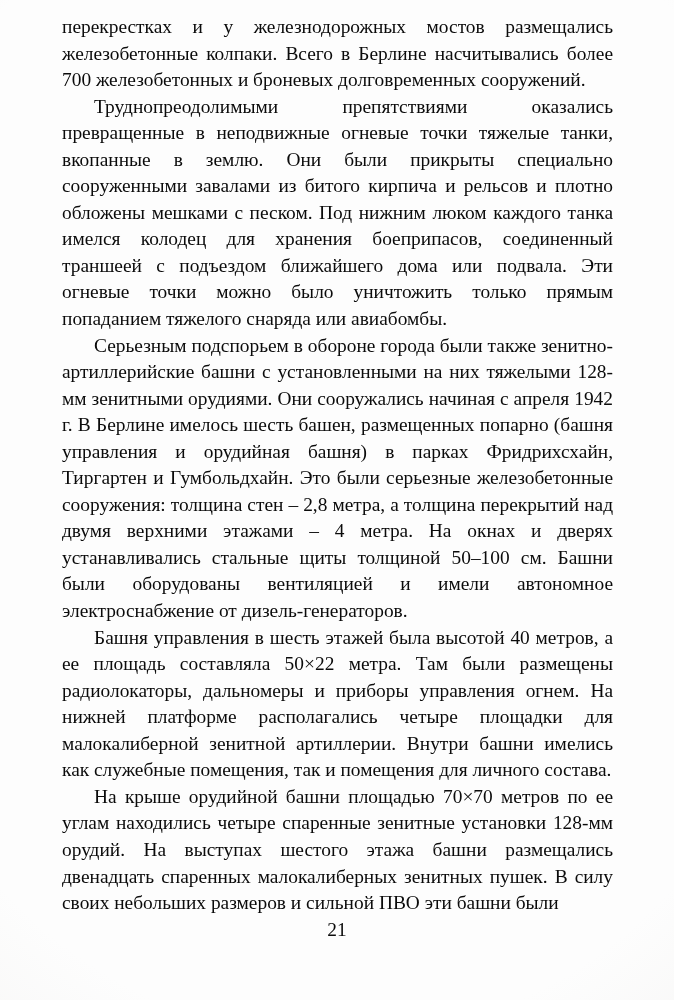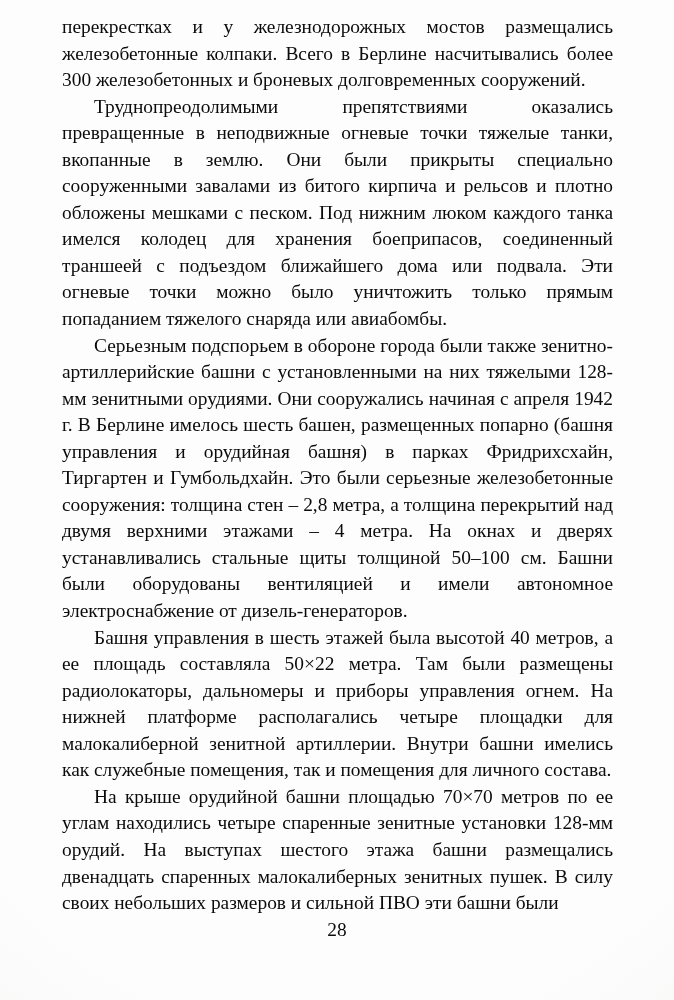--- a/index.html
+++ b/index.html
@@ -73,22 +73,22 @@
   }
 </style>
 </head>
 <body>
 
 <div id="page">
 
   <div id="paper-texture"></div>
 
   <div id="text-column">
-    <p class="para continuation">перекрестках и у железнодорожных мостов размещались железобетонные колпаки. Всего в Берлине насчитывались более 300 железобетонных и броневых долговременных сооружений.</p>
+    <p class="para continuation">перекрестках и у железнодорожных мостов размещались железобетонные колпаки. Всего в Берлине насчитывались более 700 железобетонных и броневых долговременных сооружений.</p>
     <p class="para">Труднопреодолимыми препятствиями оказались превращенные в неподвижные огневые точки тяжелые танки, вкопанные в землю. Они были прикрыты специально сооруженными завалами из битого кирпича и рельсов и плотно обложены мешками с песком. Под нижним люком каждого танка имелся колодец для хранения боеприпасов, соединенный траншеей с подъездом ближайшего дома или подвала. Эти огневые точки можно было уничтожить только прямым попаданием тяжелого снаряда или авиабомбы.</p>
     <p class="para">Серьезным подспорьем в обороне города были также зенитно-артиллерийские башни с установленными на них тяжелыми 128-мм зенитными орудиями. Они сооружались начиная с апреля 1942 г. В Берлине имелось шесть башен, размещенных попарно (башня управления и орудийная башня) в парках Фридрихсхайн, Тиргартен и Гумбольдхайн. Это были серьезные железобетонные сооружения: толщина стен – 2,8 метра, а толщина перекрытий над двумя верхними этажами – 4 метра. На окнах и дверях устанавливались стальные щиты толщиной 50–100 см. Башни были оборудованы вентиляцией и имели автономное электроснабжение от дизель-генераторов.</p>
     <p class="para">Башня управления в шесть этажей была высотой 40 метров, а ее площадь составляла 50×22 метра. Там были размещены радиолокаторы, дальномеры и приборы управления огнем. На нижней платформе располагались четыре площадки для малокалиберной зенитной артиллерии. Внутри башни имелись как служебные помещения, так и помещения для личного состава.</p>
     <p class="para">На крыше орудийной башни площадью 70×70 метров по ее углам находились четыре спаренные зенитные установки 128-мм орудий. На выступах шестого этажа башни размещались двенадцать спаренных малокалиберных зенитных пушек. В силу своих небольших размеров и сильной ПВО эти башни были</p>
   </div>
 
-  <div id="page-number">28</div>
+  <div id="page-number">21</div>
 
 </div>
 
 </body></html>

